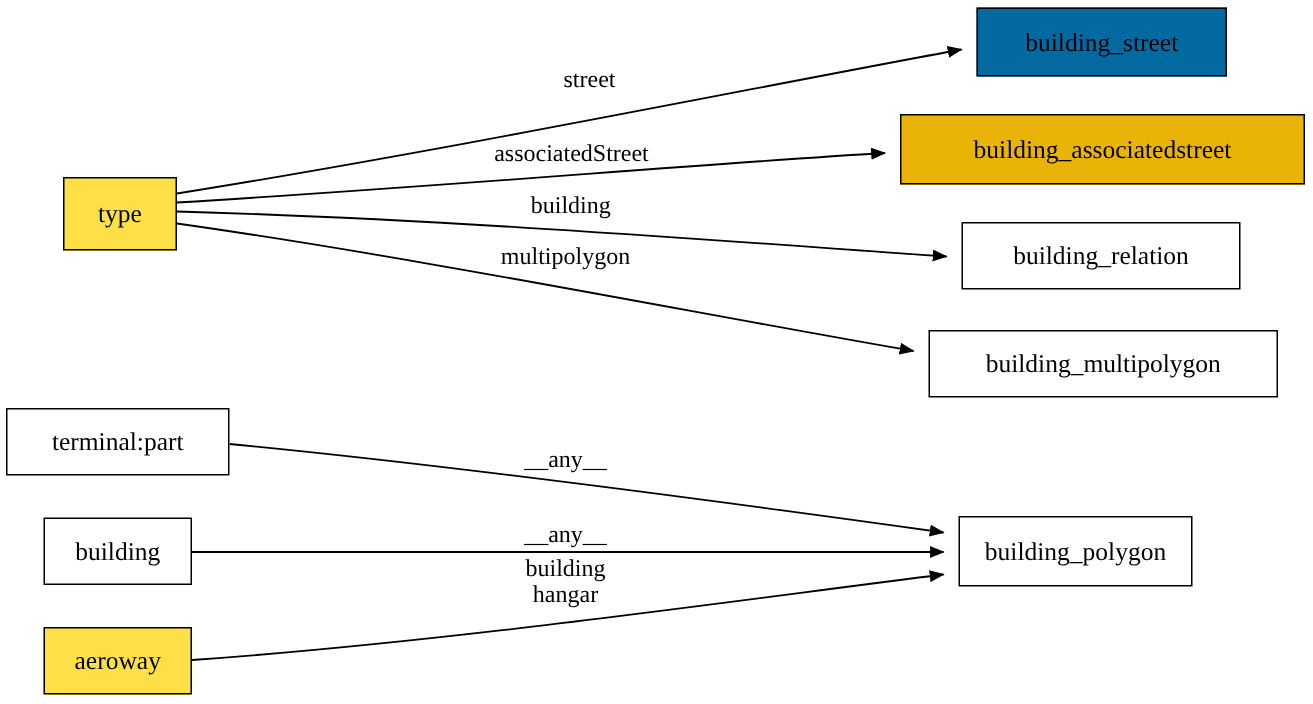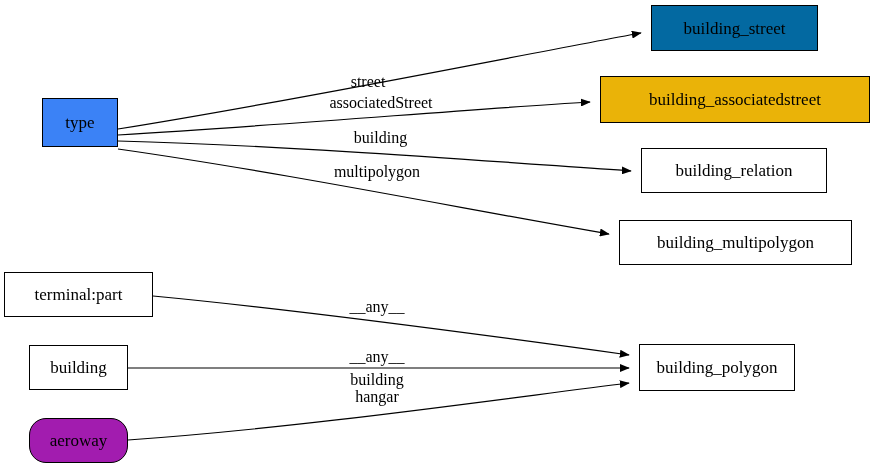--- a/index.html
+++ b/index.html
@@ -63,32 +63,32 @@
         <path d="M 118,135 C 300,124 470,109 590,102" fill="none" stroke="#000000" stroke-width="1.2" marker-end="url(#arrowhead)"></path>
         <path d="M 118,141 C 300,146 500,162 631,171" fill="none" stroke="#000000" stroke-width="1.2" marker-end="url(#arrowhead)"></path>
         <path d="M 118,149 C 280,172 470,210 609,234" fill="none" stroke="#000000" stroke-width="1.2" marker-end="url(#arrowhead)"></path>
         <path d="M 153,296 C 300,310 500,337 629,355" fill="none" stroke="#000000" stroke-width="1.2" marker-end="url(#arrowhead)"></path>
         <path d="M 128,368 L 629,368" fill="none" stroke="#000000" stroke-width="1.2" marker-end="url(#arrowhead)"></path>
         <path d="M 128,440 C 300,428 500,399 629,383" fill="none" stroke="#000000" stroke-width="1.2" marker-end="url(#arrowhead)"></path>
       </g>
   </svg>
 
   <div id="node-layer">
-      <div class="node" style="left: 42px; top: 98px; width: 76px; height: 49px; border-color: rgb(0, 0, 0); background: #3b82f6;">type</div>
+      <div class="node" style="left: 42px; top: 118px; width: 76px; height: 49px; border-color: rgb(0, 0, 0); background: #fde047;">type</div>
       <div class="node" style="left: 651px; top: 5px; width: 167px; height: 46px; border-color: rgb(0, 0, 0); background: #0369a1;">building_street</div>
       <div class="node" style="left: 600px; top: 76px; width: 270px; height: 47px; border-color: rgb(0, 0, 0); background: #eab308;">building_associatedstreet</div>
       <div class="node" style="left: 641px; top: 148px; width: 186px; height: 45px; border-color: rgb(0, 0, 0); background: rgb(255, 255, 255);">building_relation</div>
       <div class="node" style="left: 619px; top: 220px; width: 233px; height: 45px; border-color: rgb(0, 0, 0); background: rgb(255, 255, 255);">building_multipolygon</div>
       <div class="node" style="left: 4px; top: 272px; width: 149px; height: 45px; border-color: rgb(0, 0, 0); background: rgb(255, 255, 255);">terminal:part</div>
       <div class="node" style="left: 29px; top: 345px; width: 99px; height: 45px; border-color: rgb(0, 0, 0); background: rgb(255, 255, 255);">building</div>
-      <div class="node" style="left: 29px; top: 418px; width: 99px; height: 45px; border-color: rgb(0, 0, 0); background: #a21caf; border-radius: 17px;">aeroway</div>
+      <div class="node" style="left: 29px; top: 418px; width: 99px; height: 45px; border-color: rgb(0, 0, 0); background: #fde047;">aeroway</div>
       <div class="node" style="left: 639px; top: 344px; width: 156px; height: 47px; border-color: rgb(0, 0, 0); background: rgb(255, 255, 255);">building_polygon</div>
     </div>
   <div id="label-layer">
-      <div class="edge-label" style="left: 333px; top: 45px; width: 70px; margin-top: 28px;">street</div>
+      <div class="edge-label" style="left: 358px; top: 45px; width: 70px;">street</div>
       <div class="edge-label" style="left: 296px; top: 94px; width: 170px;">associatedStreet</div>
       <div class="edge-label" style="left: 334px; top: 129px; width: 93px;">building</div>
       <div class="edge-label" style="left: 312px; top: 163px; width: 130px;">multipolygon</div>
       <div class="edge-label" style="left: 336px; top: 298px; width: 82px;">__any__</div>
       <div class="edge-label" style="left: 336px; top: 348px; width: 82px;">__any__</div>
       <div class="edge-label" style="left: 334px; top: 371px; width: 86px;">building
 hangar</div>
     </div>
 
 </div>

